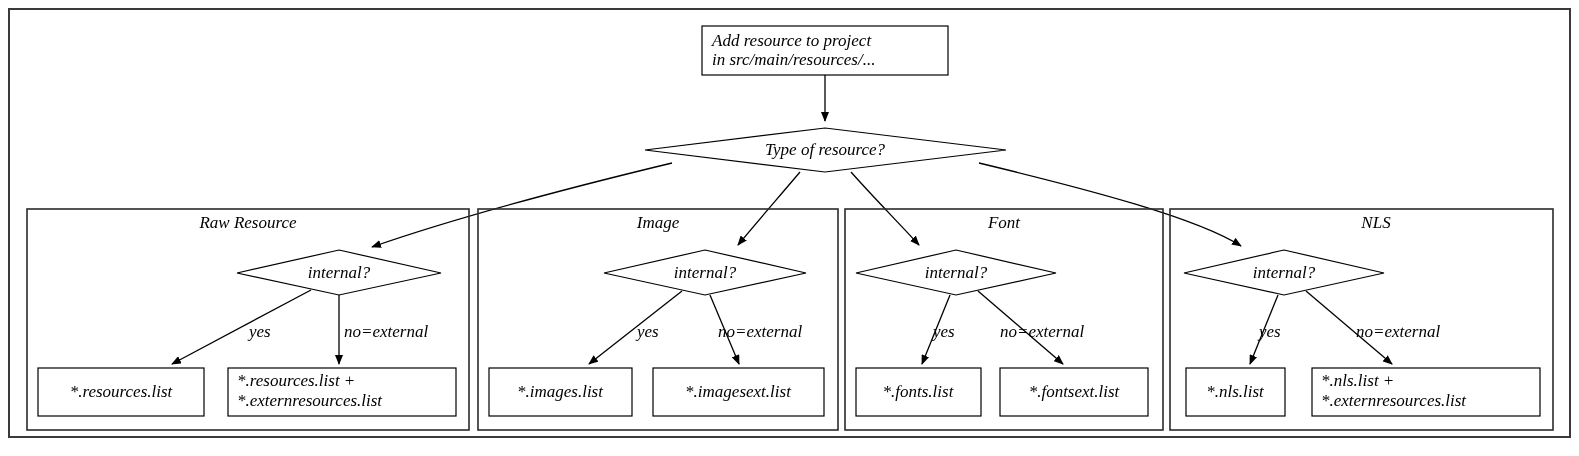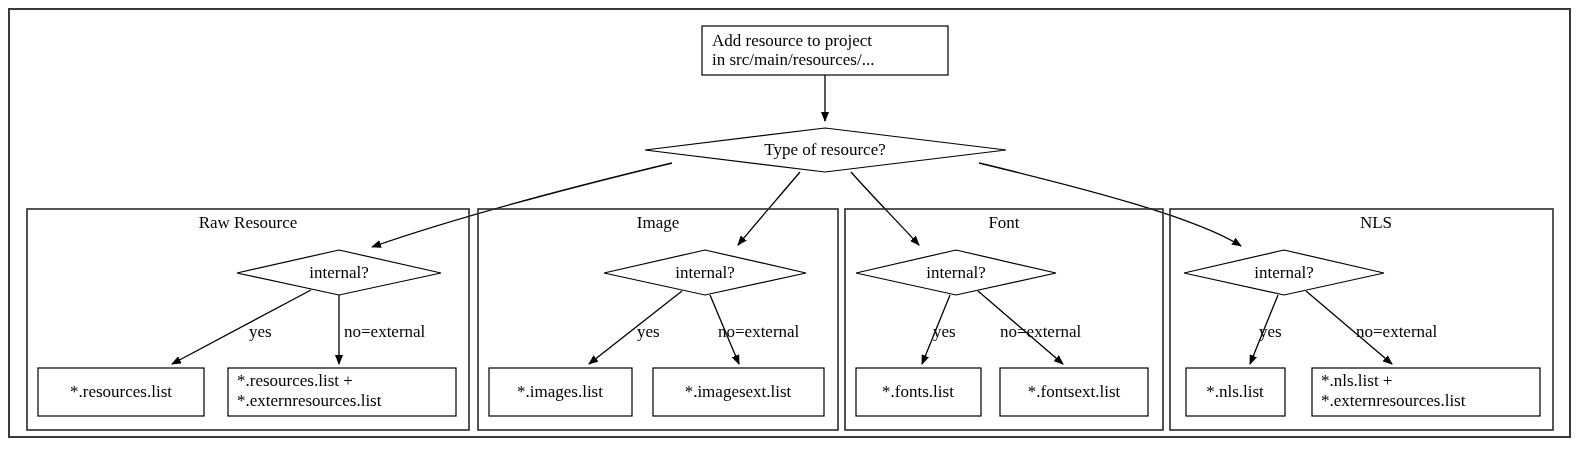--- a/index.html
+++ b/index.html
@@ -10,20 +10,21 @@
   }
   body {
     font-family: "Liberation Serif", "DejaVu Serif", serif;
   }
   #diagram-root {
     position: relative;
     width: 1579px;
     height: 456px;
     background: #ffffff;
     overflow: hidden;
+    font-style: italic;
   }
   #diagram-svg {
     position: absolute;
     left: 0;
     top: 0;
     width: 1579px;
     height: 456px;
   }
   .node-shape {
     fill: #ffffff;

